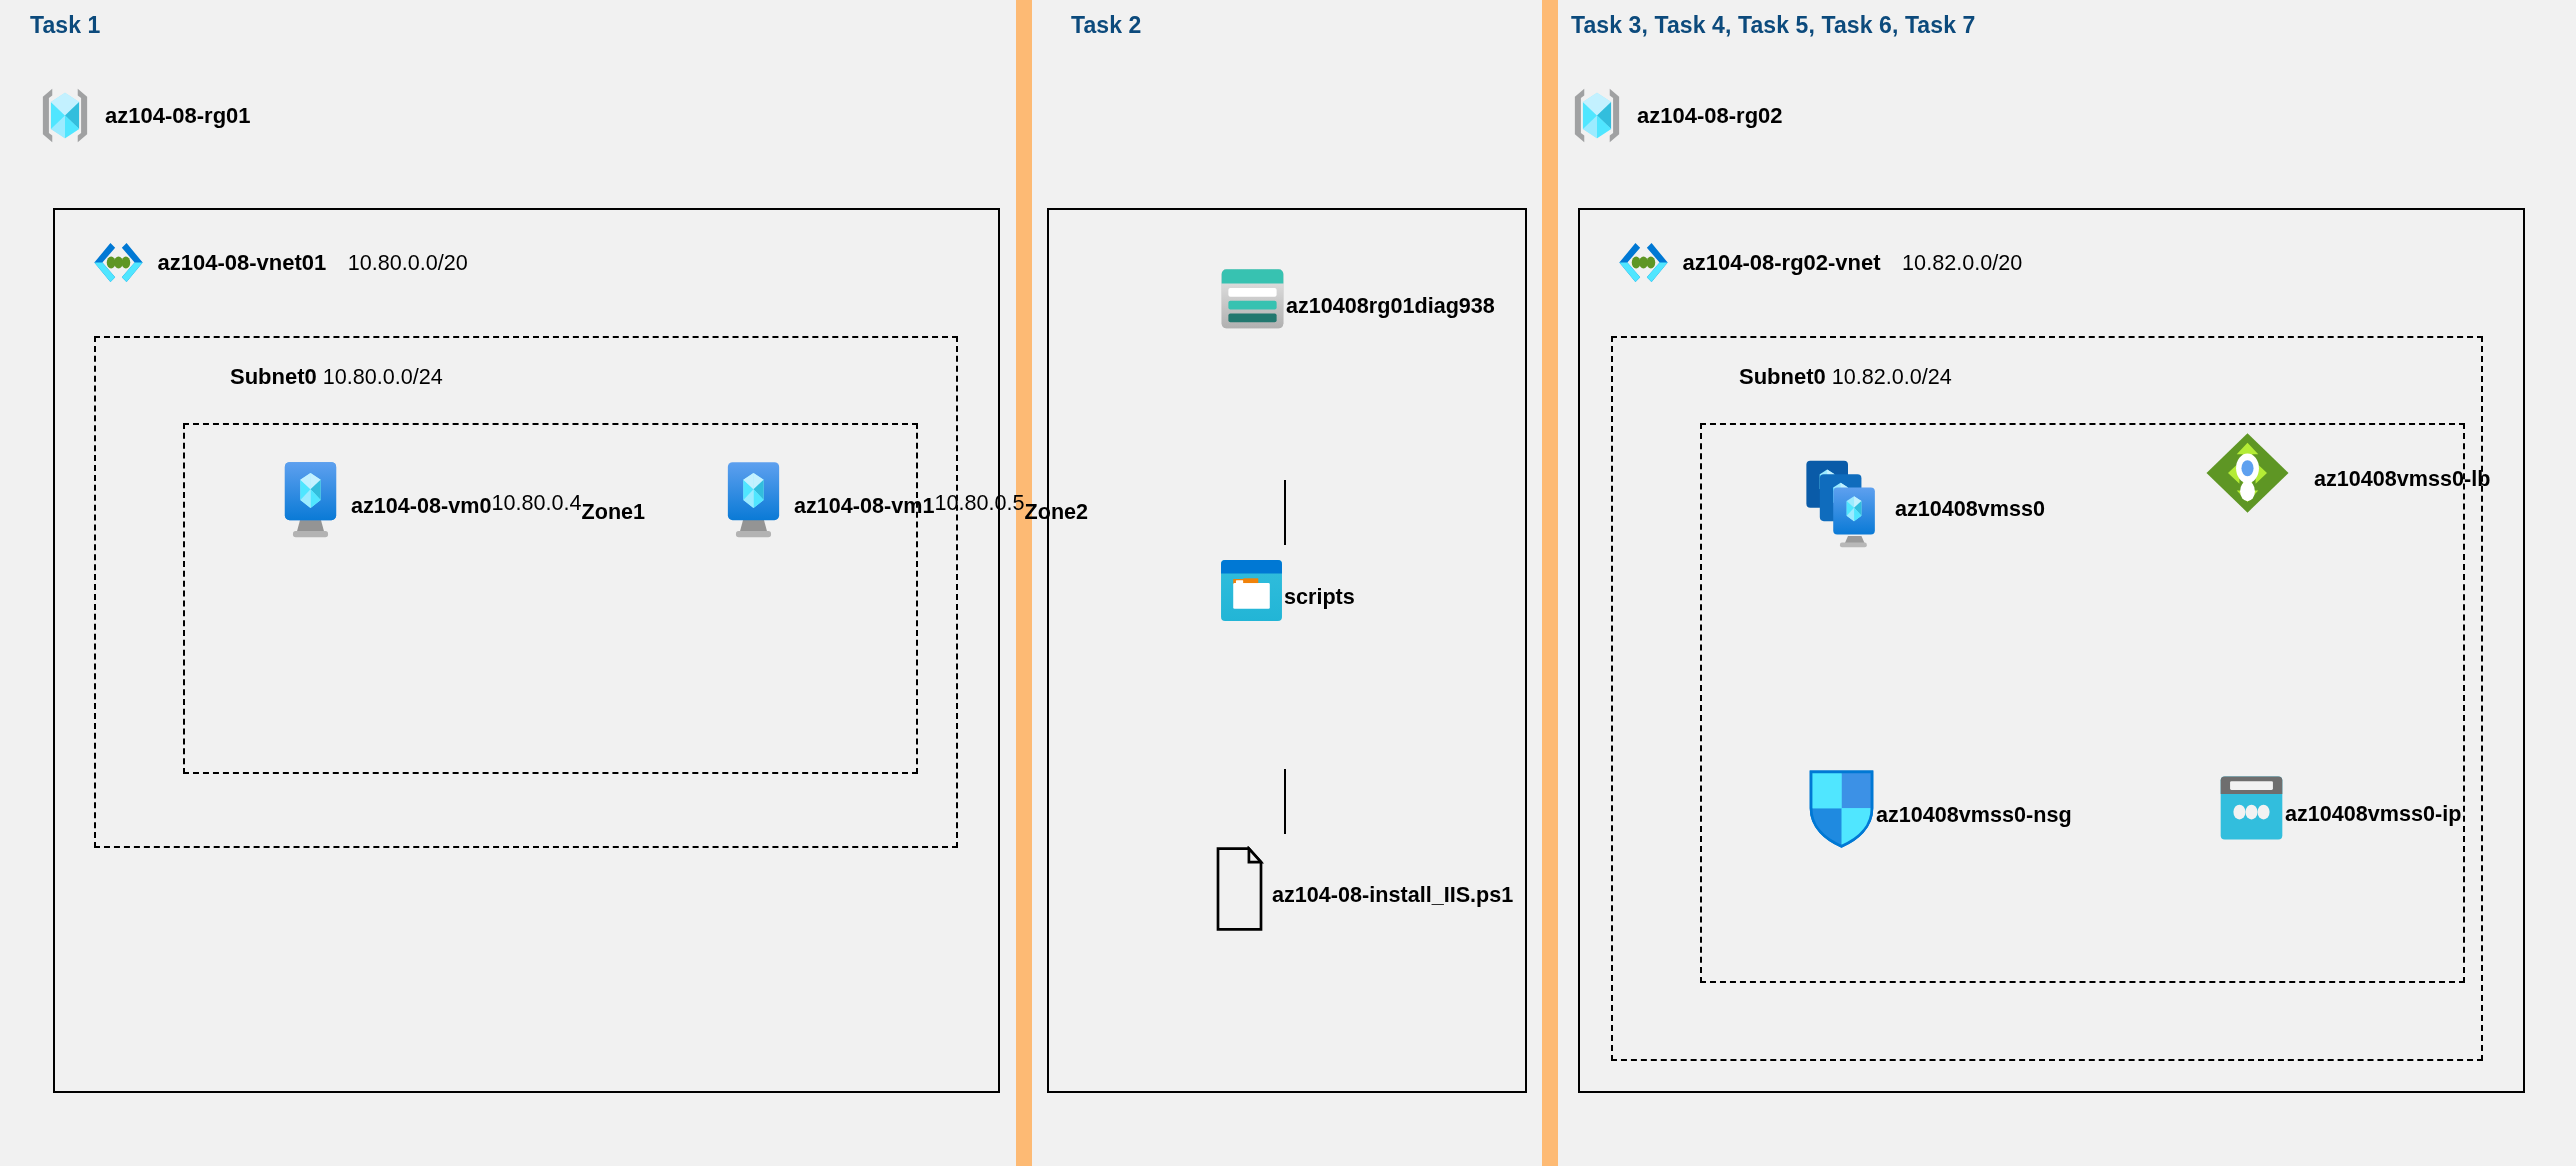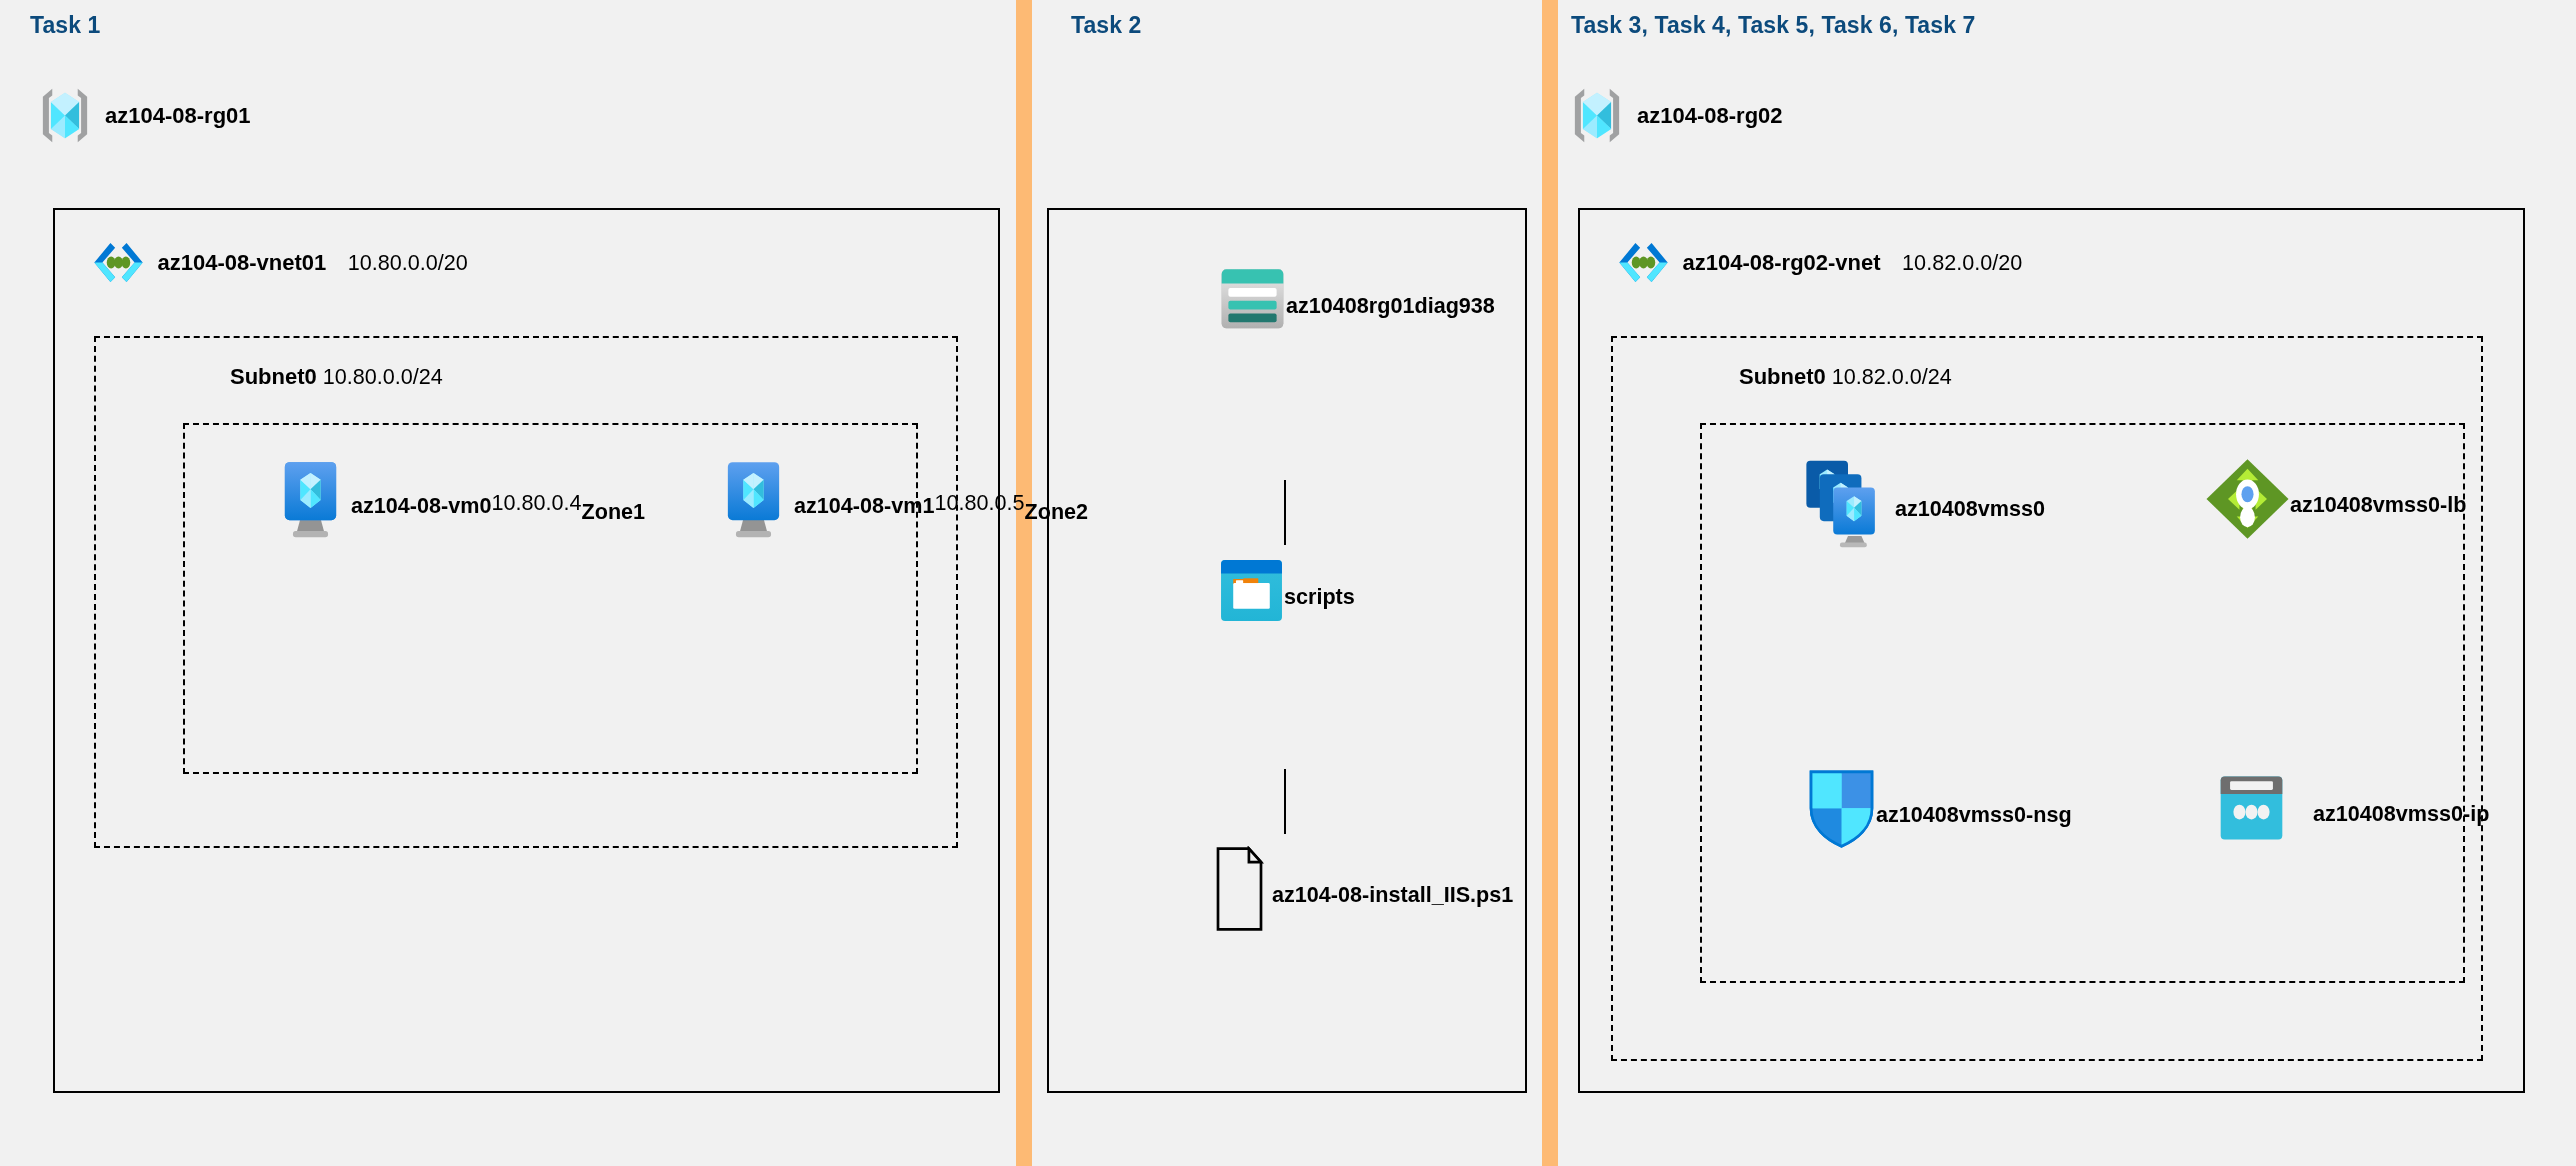--- a/index.html
+++ b/index.html
@@ -130,23 +130,23 @@
     margin-top: 23px;
   }
 
   
   #vm0-node   { left: 270px;  top: 458px; }
   #vm1-node   { left: 713px; top: 458px; }
   #sa-node    { left: 1219px; top: 268px; }
   #blob-node  { left: 1219px; top: 558px; justify-content: space-between; }
   #ps1-node   { left: 1207px; top: 846px; }
   #vmss-node  { left: 1801px; top: 458px; }
-  #lb-node    { left: 2205px; top: 458px; }
+  #lb-node    { left: 2205px; top: 432px; gap: 24px; }
   #nsg-node   { left: 1807px; top: 769px; }
-  #ip-node    { left: 2218px; top: 775px; gap: 28px; }
+  #ip-node    { left: 2218px; top: 775px; }
 
   
   .connector {
     position: absolute;
     width: 2px;
     background: #000000;
   }
   #conn-sa-blob  { left: 1284px; top: 480px;  height: 65px; }
   #conn-blob-ps1 { left: 1284px; top: 769px; height: 65px; }
 

